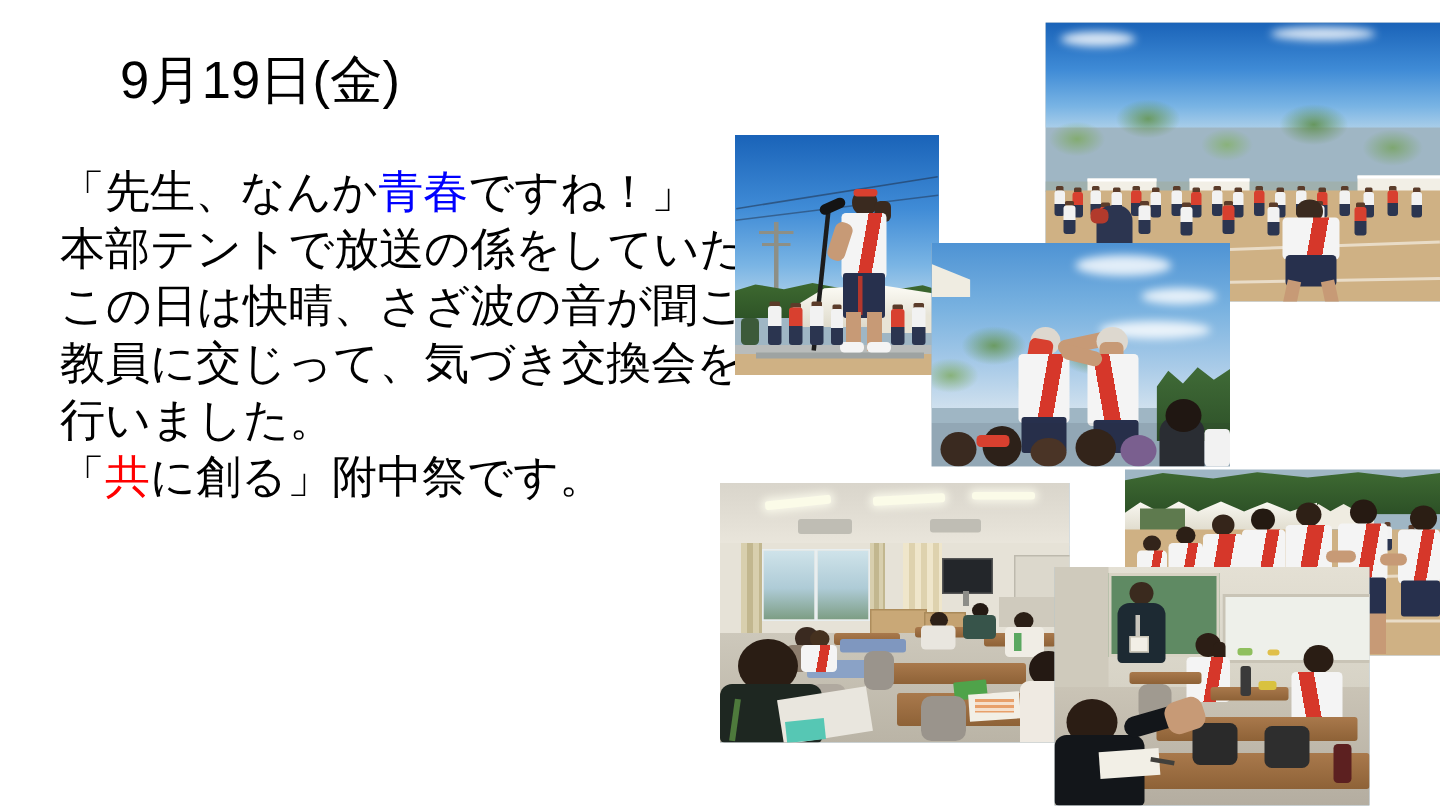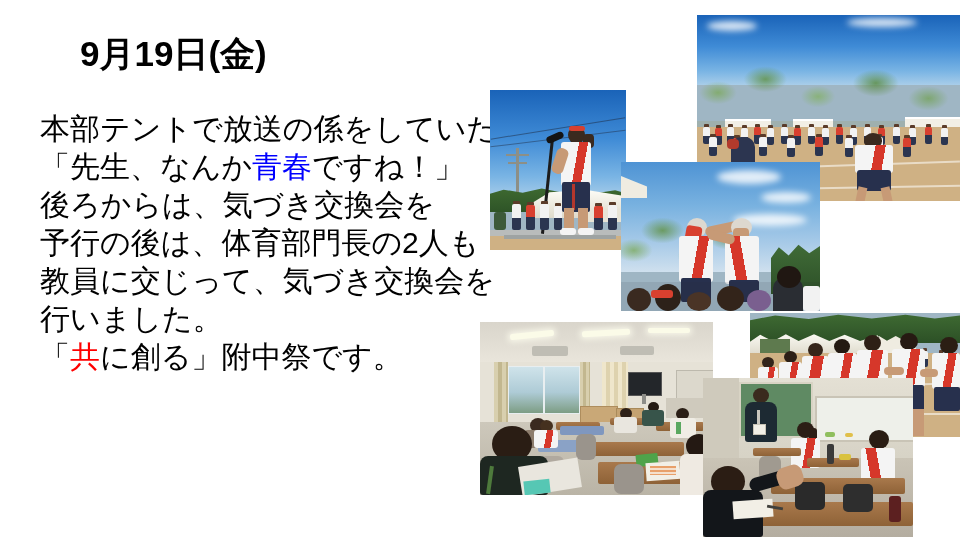--- a/index.html
+++ b/index.html
@@ -17,21 +17,20 @@
     font-family: "Liberation Sans", "DejaVu Sans", sans-serif;
   }
 
   
   .title-row {
     position: absolute;
     left: 0;
     top: 32px;
     width: 660px;
     height: 48px;
-    font-weight: bold;
   }
   .title-date {
     position: absolute;
     left: 80px;
     top: 0;
     font-size: 35px;
     line-height: 44px;
     color: #000000;
     white-space: nowrap;
     letter-spacing: 0px;
@@ -189,30 +188,27 @@
 <body>
 
 <div id="slide">
 
   <div class="title-row">
     <div class="title-date">9月19日(金)</div>
   </div>
 
   <div class="body-text">
     <div class="line">
+      <span>「先生、なんか</span><span class="hl-blue">青春</span><span>ですね！」</span>
+    </div>
+    <div class="line">
       <span>本部テントで放送の係をしていた</span>
     </div>
     <div class="line">
-      <span>「先生、なんか</span><span class="hl-blue">青春</span><span>ですね！」</span>
-    </div>
-    <div class="line">
-      <span>後ろからは、気づき交換会を</span>
-    </div>
-    <div class="line">
-      <span>予行の後は、体育部門長の2人も</span>
+      <span>この日は快晴、さざ波の音が聞こ</span>
     </div>
     <div class="line">
       <span>教員に交じって、気づき交換会を</span>
     </div>
     <div class="line">
       <span>行いました。</span>
     </div>
     <div class="line">
       <span>「</span><span class="hl-red">共</span><span>に創る」附中祭です。</span>
     </div>

